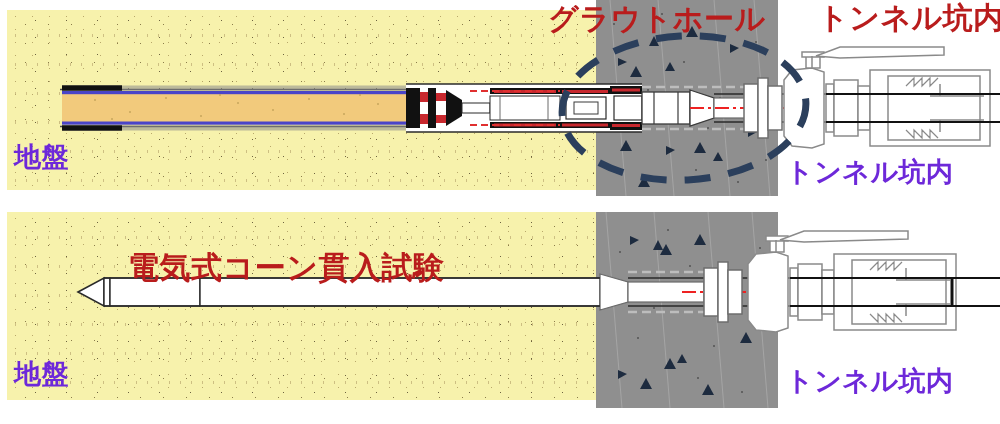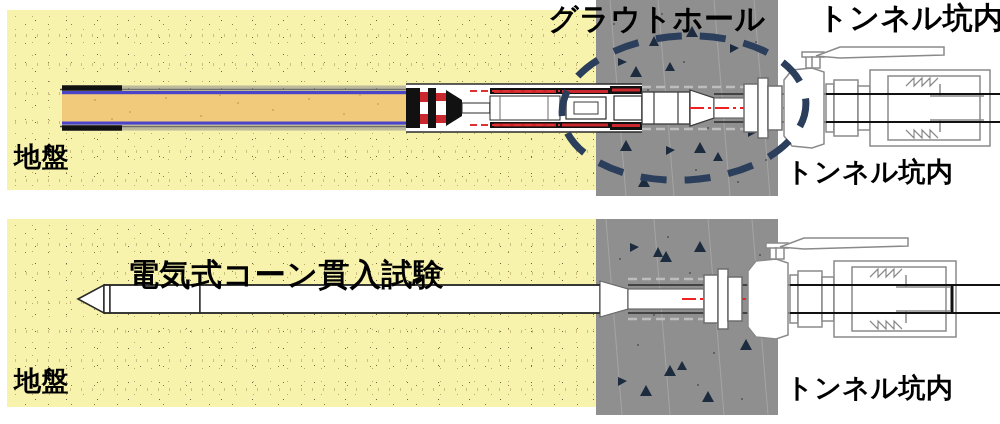--- a/index.html
+++ b/index.html
@@ -25,22 +25,22 @@
   .grout{position:absolute;overflow:hidden;}
   .grout .gfill{position:absolute;inset:0;background:#8f8f8f;}
   .grout svg{position:absolute;inset:0;}
 
   
   .whitebox{position:absolute;background:#ffffff;}
 
   
   .lbl{position:absolute;white-space:nowrap;line-height:1;
        font-weight:bold;letter-spacing:0.5px;}
-  .lbl-black{color:#000000;}
-  .lbl-gray{color:#000000;}
+  .lbl-black{color:#b91c1c;}
+  .lbl-gray{color:#6d28d9;}
 
   .sv{position:absolute;}
 </style>
 </head>
 <body>
 
 <div id="stage">
 
   <div class="panel" style="left:0;top:0;width:1000px;height:196px;">
 
@@ -239,21 +239,21 @@
 
     <div class="lbl lbl-black" style="left:548px;top:4px;font-size:30px;">グラウトホール</div>
 
     <div class="lbl lbl-black" style="left:818px;top:3px;font-size:30px;">トンネル坑内</div>
 
     <div class="lbl lbl-gray" style="left:14px;top:143px;font-size:27px;">地盤</div>
 
     <div class="lbl lbl-gray" style="left:786px;top:158px;font-size:27px;">トンネル坑内</div>
   </div>
 
-  <div class="panel" style="left:0;top:219px;width:1000px;height:196px;text-align:center;">
+  <div class="panel" style="left:0;top:212px;width:1000px;height:196px;text-align:center;">
 
     <div class="ground" style="left:7px;top:0px;width:592px;height:188px;"></div>
 
     <div class="grout" style="left:596px;top:0px;width:182px;height:196px;">
       <div class="gfill"></div>
       <svg width="182" height="196" viewBox="0 0 182 196">
         <g stroke="#a9a9a9" stroke-width="1" opacity="0.85">
           <line x1="10" y1="0" x2="26" y2="196"></line>
           <line x1="58" y1="0" x2="74" y2="196"></line>
           <line x1="112" y1="0" x2="128" y2="196"></line>

